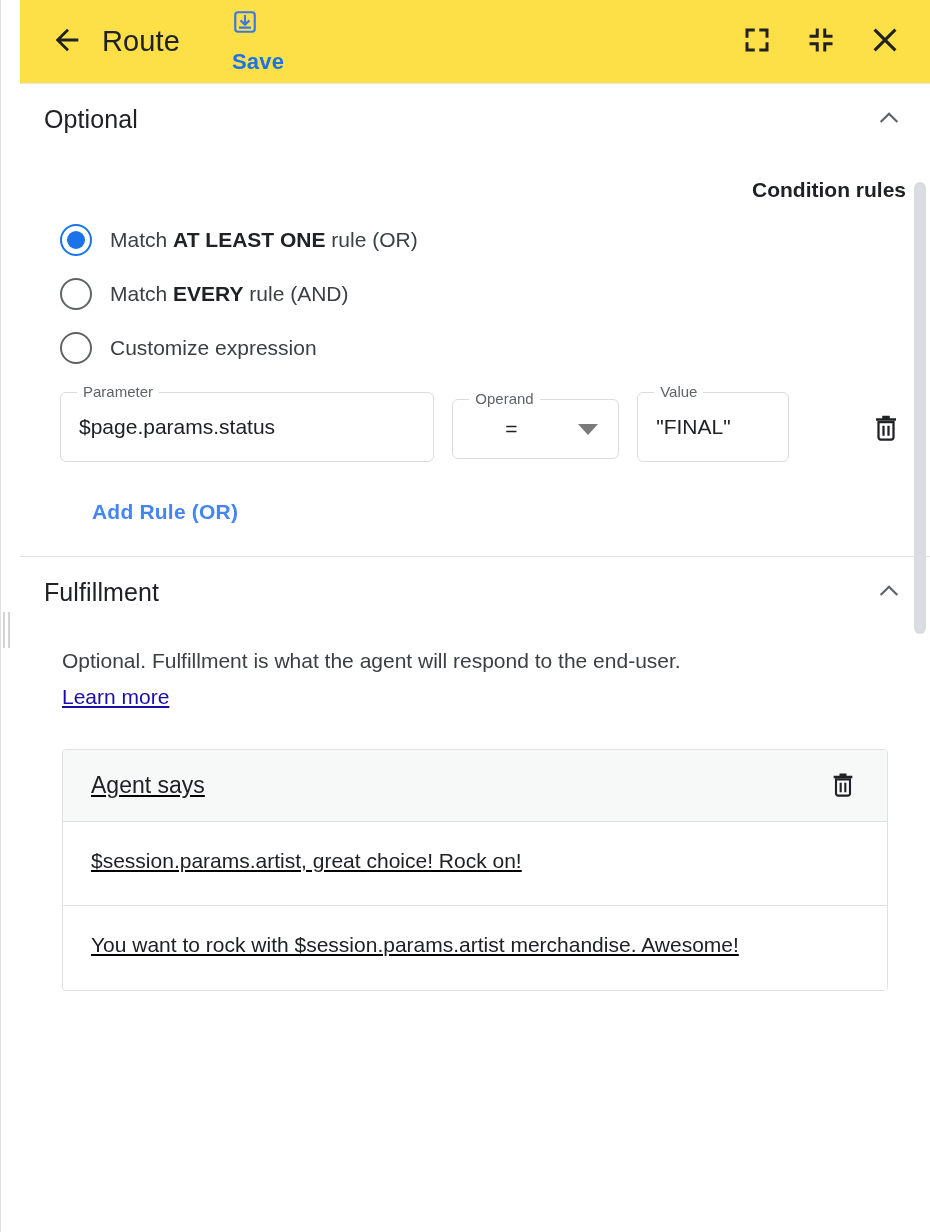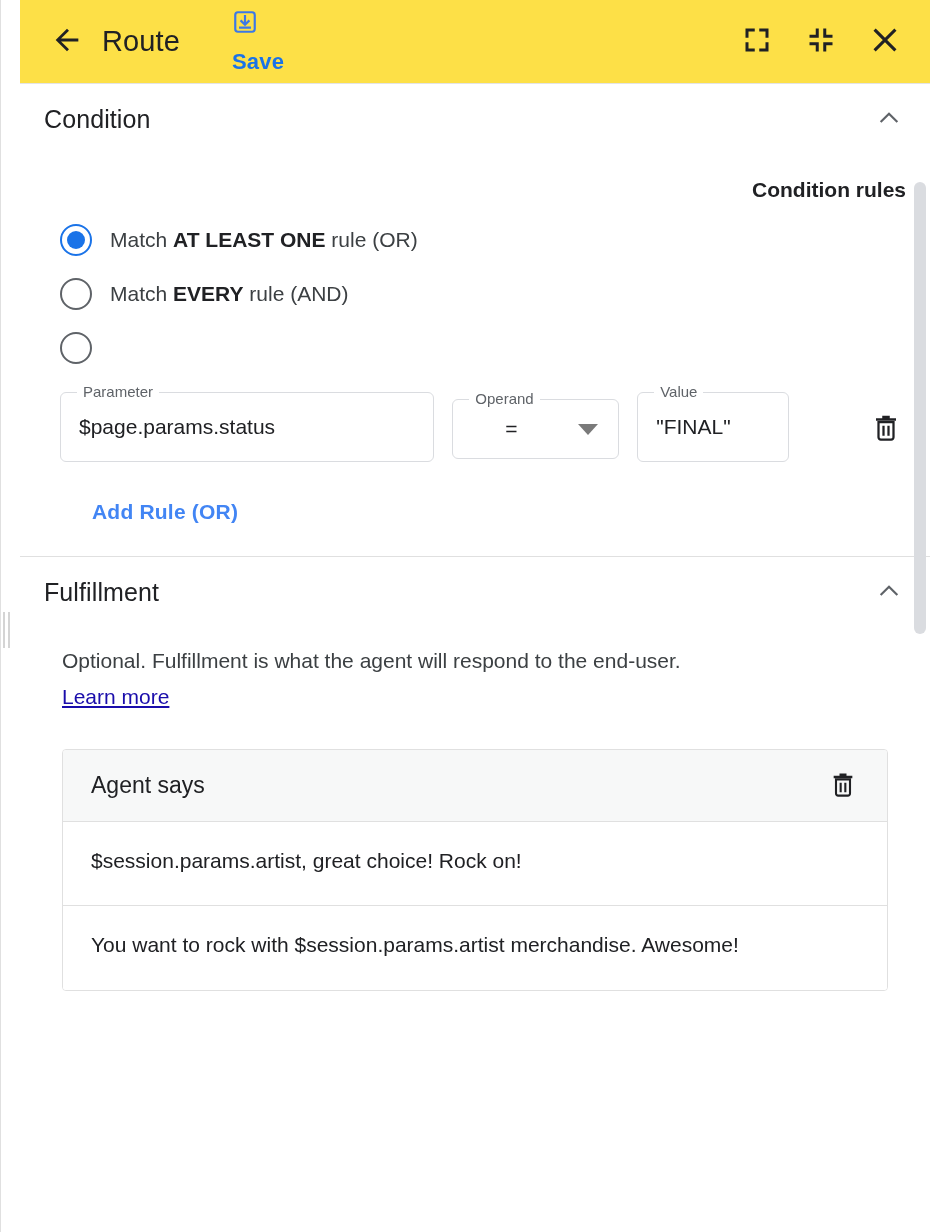--- a/index.html
+++ b/index.html
@@ -262,20 +262,21 @@
     color: #3c4043;
     margin: 28px 0 0 18px;
     max-width: 810px;
   }
 
   .says-card {
     margin: 34px 18px 0 18px;
     border: 1px solid #e0e0e0;
     border-radius: 4px;
     overflow: hidden;
+    text-decoration: underline;
   }
   .says-head {
     background: #f7f8f8;
     border-bottom: 1px solid #e0e0e0;
     height: 72px;
     display: flex;
     align-items: center;
     justify-content: space-between;
     padding: 0 22px 0 28px;
   }
@@ -369,21 +370,21 @@
           </svg>
         </span>
       </button>
     </div>
   </div>
 
   <div class="body">
 
     <div class="section">
       <div class="section-head">
-        <div class="section-title">Condition</div>
+        <div class="section-title">Optional</div>
         <button class="chevron">
           <span>
             <svg width="26" height="26" viewBox="0 0 24 24">
               <path d="M5 15l7-7 7 7" stroke="#5f6368" stroke-width="2" fill="none" stroke-linecap="square"></path>
             </svg>
           </span>
         </button>
       </div>
 
       <div class="section-body">
@@ -398,20 +399,21 @@
 
         
         <div class="radio-row">
           <span class="radio"></span>
           <span class="radio-label"><span>Match </span><b>EVERY</b><span> rule (AND)</span></span>
         </div>
 
         
         <div class="radio-row">
           <span class="radio"></span>
+          <span class="radio-label">Customize expression</span>
         </div>
 
         
         <div class="rule-row">
 
           <div class="field field-parameter">
             <span class="flabel">Parameter</span>
             <span class="fvalue">$page.params.status</span>
           </div>
 

